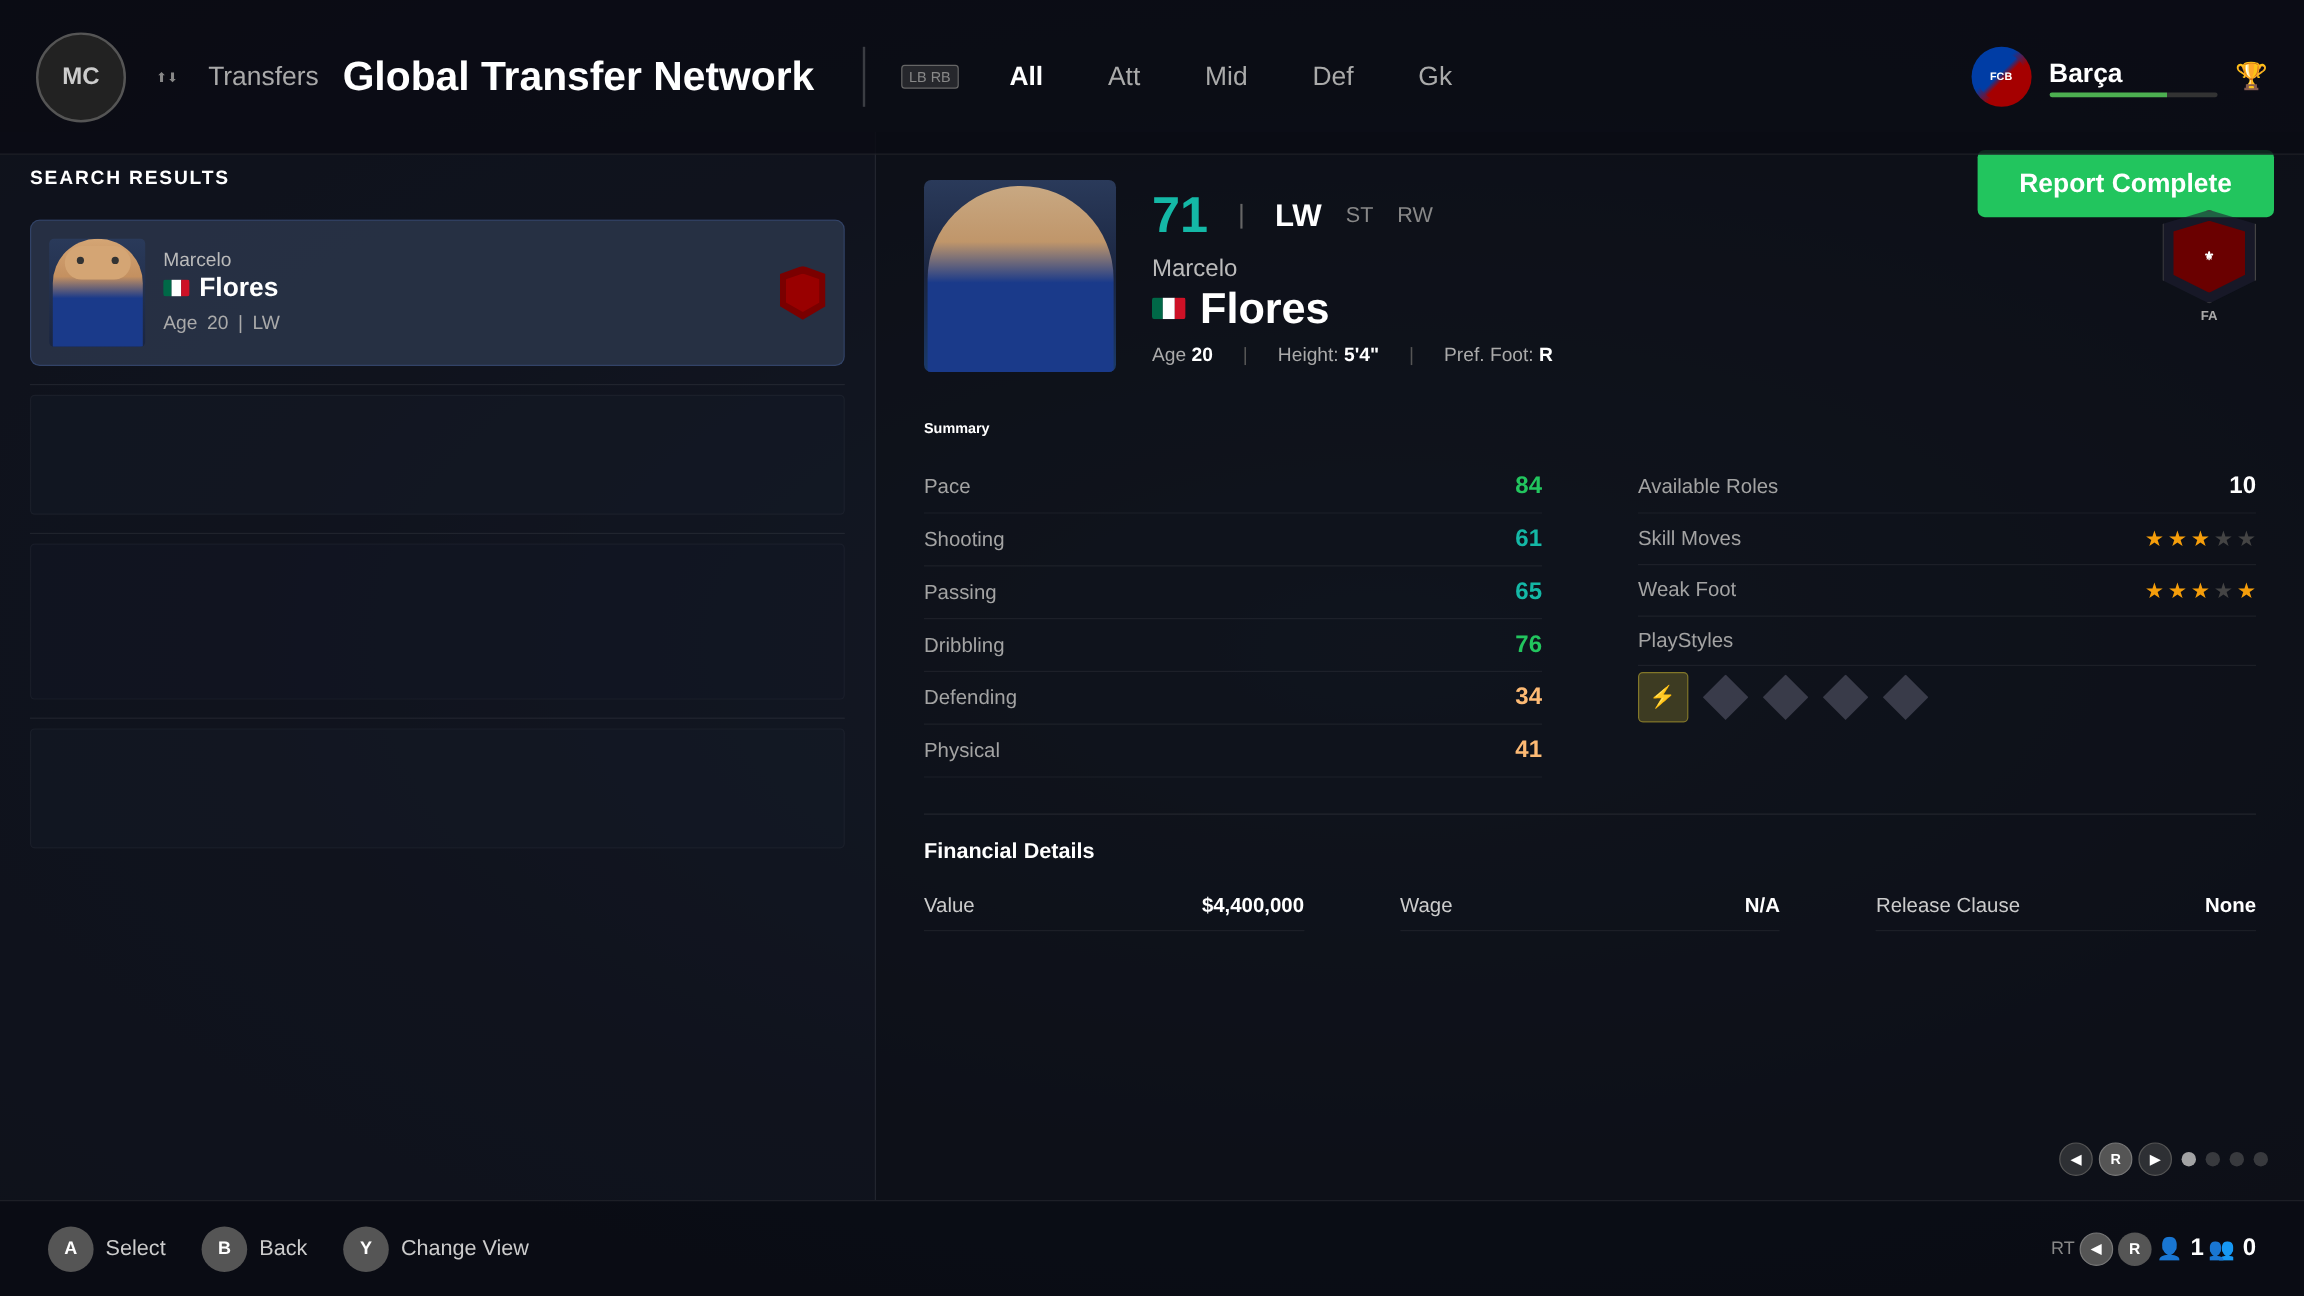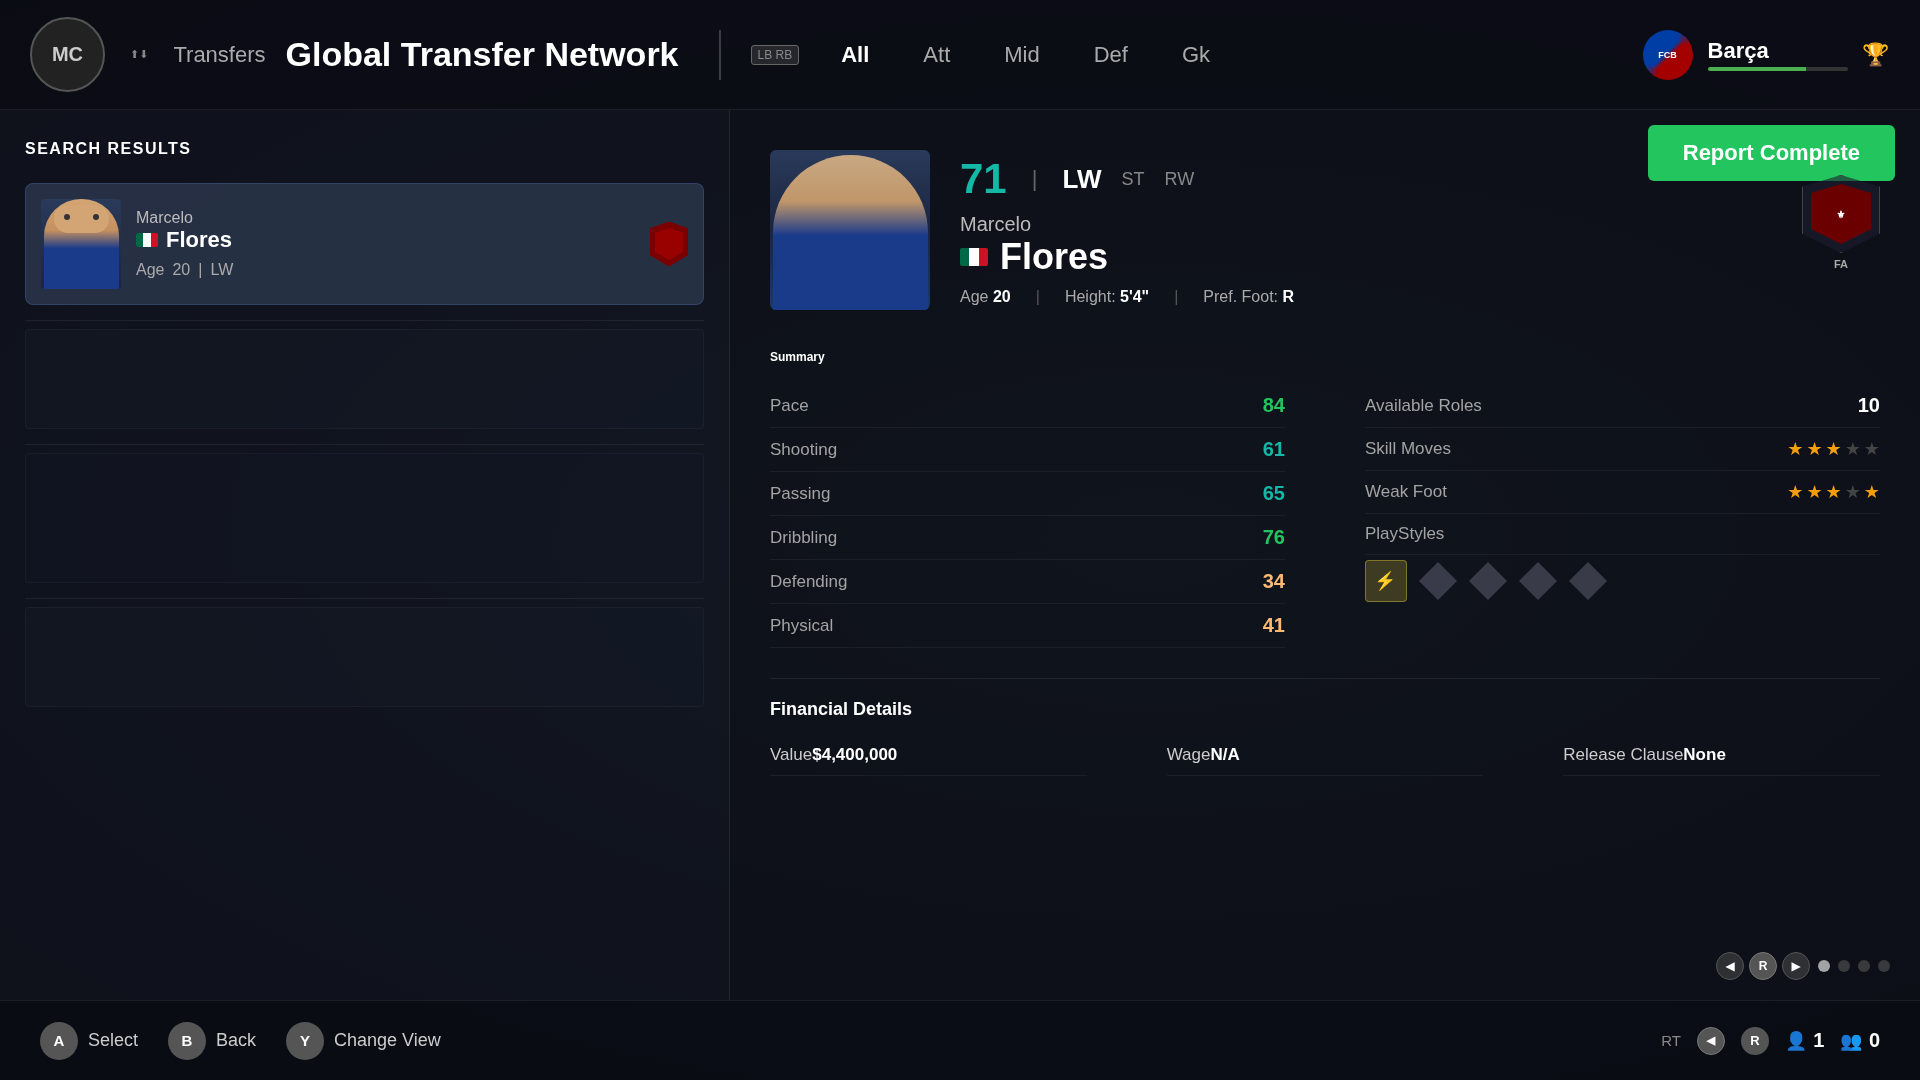--- a/index.html
+++ b/index.html
@@ -19,21 +19,21 @@
       position: absolute;
       inset: 0;
       background: radial-gradient(ellipse at 60% 50%, #1e2a3a 0%, #111520 60%, #0d1018 100%);
       z-index: 0;
     }
 
     
     .top-nav {
       position: absolute;
       top: 0; left: 0; right: 0;
-      height: 110px;
+      height: 129px;
       display: flex;
       align-items: center;
       padding: 0 30px;
       background: rgba(10,12,20,0.85);
       z-index: 10;
       border-bottom: 1px solid rgba(255,255,255,0.08);
     }
 
     .logo-circle {
       width: 75px;
@@ -416,20 +416,21 @@
 
     .financial-title {
       font-size: 18px;
       font-weight: 600;
       color: #fff;
       margin-bottom: 15px;
     }
 
     .fin-row {
       display: flex;
+      justify-content: space-between;
       align-items: center;
       padding: 10px 0;
       border-bottom: 1px solid rgba(255,255,255,0.06);
     }
 
     .fin-label {
       font-size: 17px;
       color: #ccc;
     }
 
@@ -750,21 +751,21 @@
     <div class="action-btn">
       <div class="action-circle">B</div>
       <span>Back</span>
     </div>
     <div class="action-btn">
       <div class="action-circle">Y</div>
       <span>Change View</span>
     </div>
   </div>
   <div class="bottom-right">
-    <div style="display:flex; align-items:center; gap:16px;">
+    <div style="display:flex; align-items:center; gap:4px;">
       <span style="font-size:15px; color:#888;">RT</span>
       <div style="width:28px; height:28px; border-radius:50%; background:#555; border:1px solid #777; display:flex; align-items:center; justify-content:center; font-size:11px; font-weight:bold;">◀</div>
       <span style="width:28px; height:28px; border-radius:50%; background:#555; display:flex; align-items:center; justify-content:center; font-size:13px; font-weight:bold; color:#fff;">R</span>
       <div style="display:flex; align-items:center; gap:6px;">
         <span style="font-size:18px;">👤</span>
         <span style="font-size:20px; color:#fff; font-weight:600;">1</span>
       </div>
       <div style="display:flex; align-items:center; gap:6px;">
         <span style="font-size:18px;">👥</span>
         <span style="font-size:20px; color:#fff; font-weight:600;">0</span>

